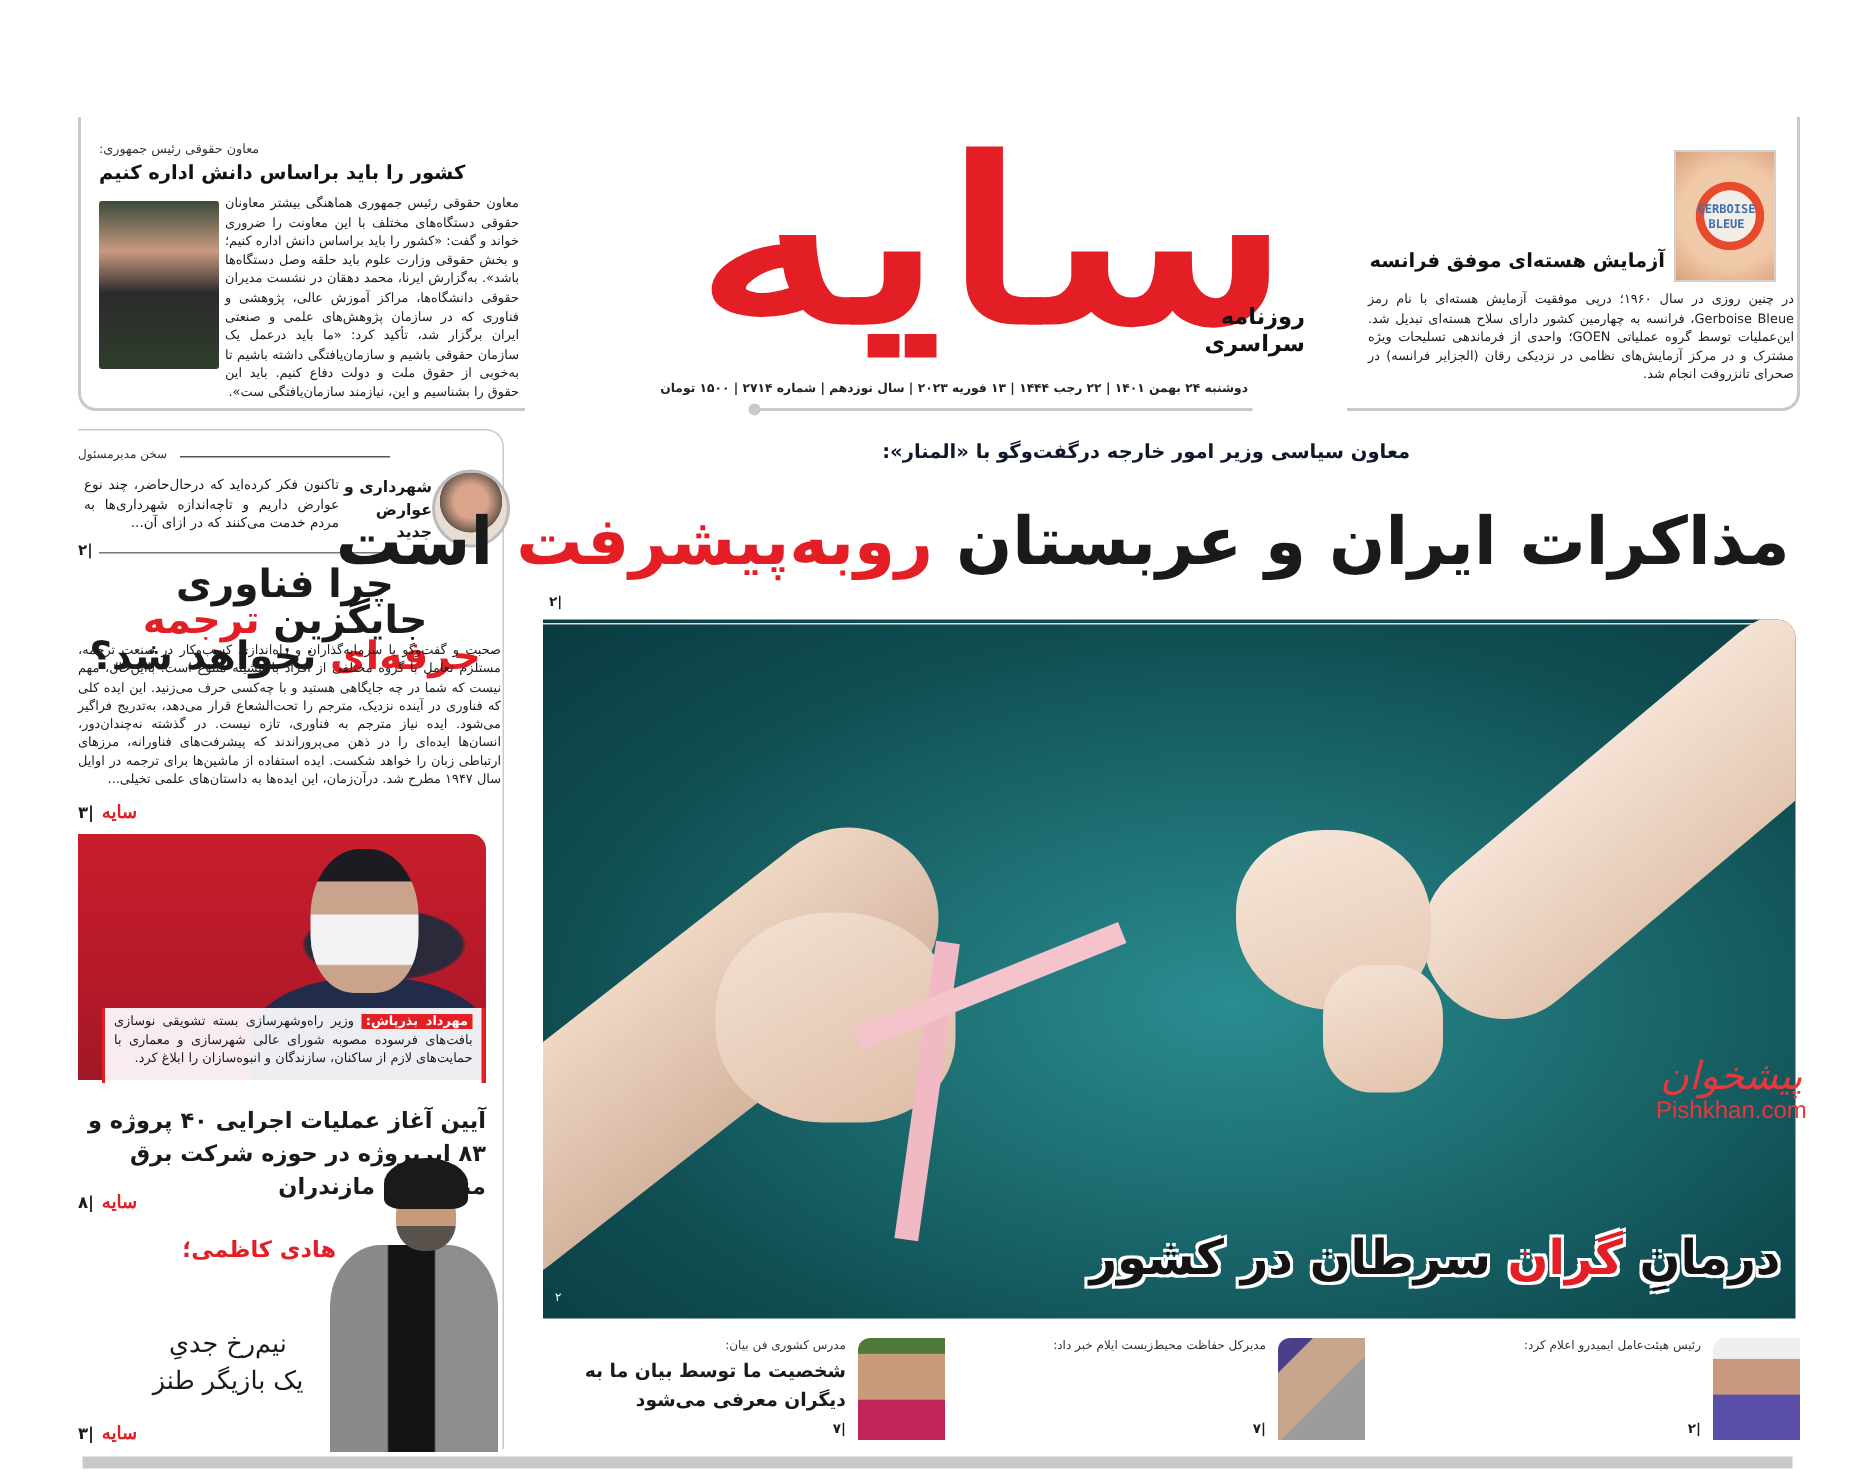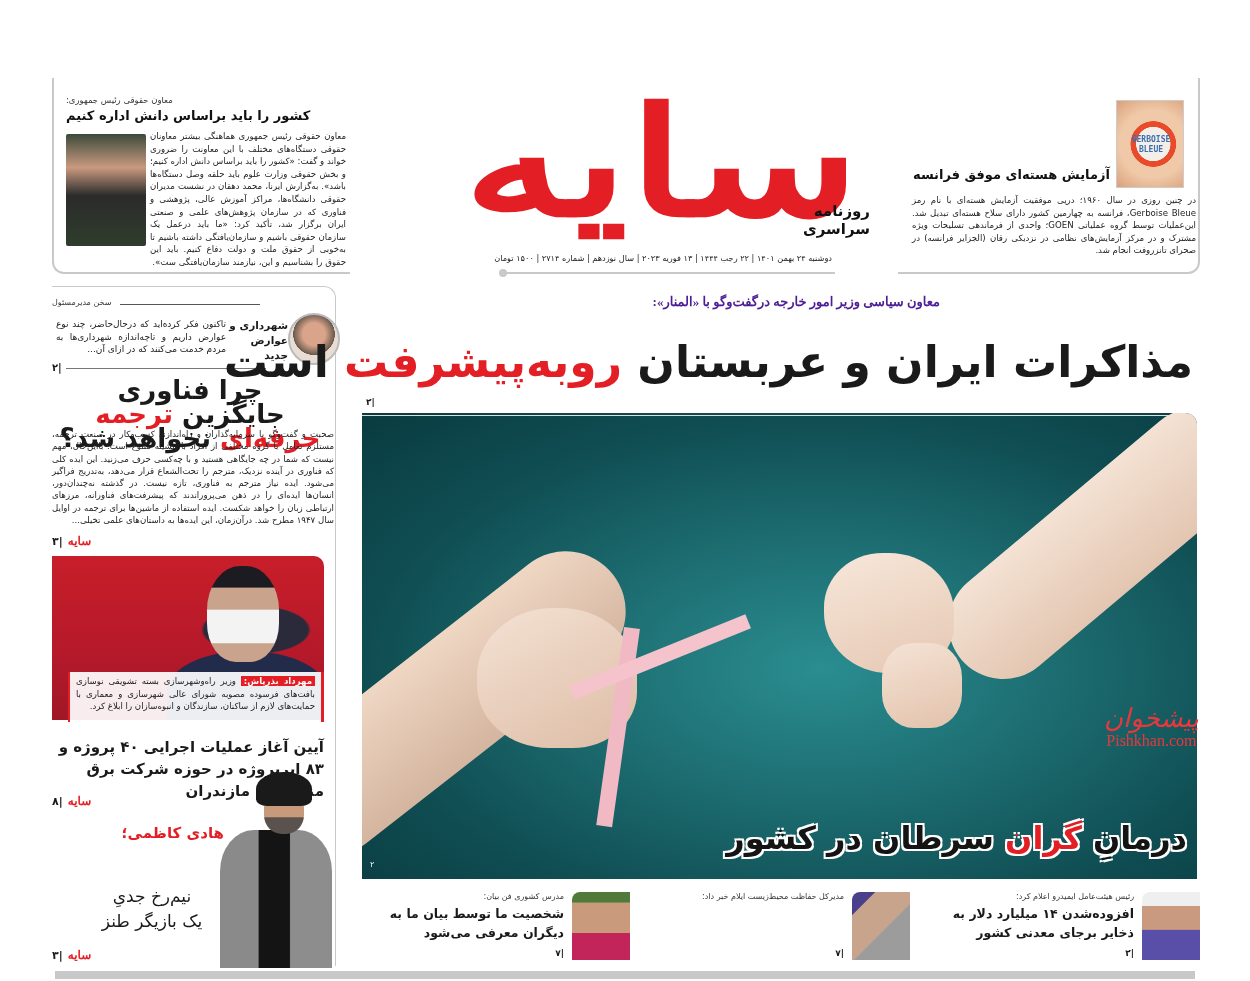--- a/index.html
+++ b/index.html
@@ -16,21 +16,21 @@
   .top-right-box { left: 898px; top: 78px; width: 302px; height: 196px; border-right: 2px solid #c9c9c9; border-bottom: 2px solid #c9c9c9; border-radius: 0 0 12px 0; border-left: none; }
 
   .kicker { font-size: 8.5px; color: #333; }
   .sub-headline { font-weight: bold; font-size: 13px; color: #111; }
   .body-text { font-size: 8.6px; line-height: 12.6px; color: #222; text-align: justify; }
 
   .logo-wrap { position: absolute; left: 410px; top: 62px; width: 460px; height: 200px; }
   .logo-word { position: absolute; right: 10px; top: 0; font-family: "DejaVu Serif", serif; font-weight: bold; font-size: 150px; color: #e31e24; line-height: 200px; letter-spacing: -6px; transform: scaleX(1.35); transform-origin: right center; }
   .logo-tagline { position: absolute; left: 340px; top: 140px; font-weight: bold; font-size: 15px; color: #111; }
 
-  .issue-line { position: absolute; left: 512px; top: 253px; width: 320px; font-size: 8.2px; color: #222; font-weight: normal; white-space: nowrap; }
+  .issue-line { position: absolute; left: 512px; top: 253px; width: 320px; font-size: 8.2px; color: #222; font-weight: bold; white-space: nowrap; }
   .issue-rule { position: absolute; left: 505px; top: 272px; width: 330px; height: 2px; background: #c9c9c9; }
   .issue-rule::before { content: ""; position: absolute; left: -6px; top: -3px; width: 8px; height: 8px; border-radius: 50%; background: #c9c9c9; }
 
   
   .left-col { position: absolute; left: 52px; top: 286px; width: 284px; height: 680px; border-right: 1.5px solid #c9c9c9; border-top: 1.5px solid #c9c9c9; border-radius: 0 12px 0 0; }
 
   .editorial-label { position: absolute; left: 52px; top: 298px; font-size: 8px; color: #333; }
   .editorial-rule { position: absolute; left: 120px; top: 304px; width: 140px; height: 1px; background: #555; }
   .editorial-avatar { position: absolute; left: 288px; top: 313px; width: 52px; height: 52px; border-radius: 50%; background: radial-gradient(circle at 50% 40%, #d9a48a 0 30%, #6b5a4e 55%, #e8ddd2 56%); border: 2px solid #bbb; }
   .editorial-title { position: absolute; left: 228px; top: 318px; width: 60px; font-weight: bold; font-size: 10.5px; line-height: 15px; text-align: right; }
@@ -56,41 +56,41 @@
   .actor-photo { position: absolute; left: 220px; top: 770px; width: 112px; height: 198px; }
   .actor-hat { position: absolute; left: 36px; top: 2px; width: 56px; height: 34px; border-radius: 50% 50% 20% 20%; background: #1a1a1a; }
   .actor-face { position: absolute; left: 44px; top: 22px; width: 40px; height: 42px; border-radius: 40% 40% 45% 45%; background: linear-gradient(180deg, #c79a7c 0 60%, #5a524c 61%); }
   .actor-body { position: absolute; left: 0; top: 60px; width: 112px; height: 138px; background: linear-gradient(90deg, #8a8a8a 0 34%, #141414 35% 62%, #8d8d8d 63%); border-radius: 30% 30% 0 0; }
 
   .actor-kicker { position: absolute; left: 100px; top: 824px; width: 124px; font-weight: bold; font-size: 15px; color: #e31e24; text-align: right; }
   .actor-headline { position: absolute; left: 80px; top: 884px; width: 144px; font-weight: normal; font-size: 17px; line-height: 25px; text-align: center; }
   .actor-page { position: absolute; left: 52px; top: 944px; }
 
   
-  .main-kicker { position: absolute; left: 560px; top: 294px; width: 380px; font-weight: bold; font-size: 13px; color: #4c1d95; text-align: right; font-family: Liberation Serif, serif; }
+  .main-kicker { position: absolute; left: 560px; top: 294px; width: 380px; font-weight: bold; font-size: 13px; color: #0f172a; text-align: right; }
   .main-headline { position: absolute; left: 355px; top: 330px; width: 838px; font-weight: bold; font-size: 44px; line-height: 64px; text-align: right; white-space: nowrap; letter-spacing: -1px; }
   .main-page { position: absolute; left: 366px; top: 397px; font-size: 9px; font-weight: bold; }
 
   .hero { position: absolute; left: 362px; top: 413px; width: 835px; height: 466px; border-radius: 0 12px 0 0; overflow: hidden; background: radial-gradient(ellipse at 55% 55%, #2a8d90 0%, #1d6e72 35%, #0f4d52 70%, #093b40 100%); }
   .hero::before { content: ""; position: absolute; left: 0; top: 2px; width: 100%; height: 1px; background: #ddd; }
   .arm-right { position: absolute; right: -40px; top: -40px; width: 360px; height: 110px; border-radius: 60px; background: linear-gradient(180deg, #f4e2d4, #e3c6b1); transform: rotate(-40deg); transform-origin: right center; }
   .hand-right { position: absolute; left: 462px; top: 140px; width: 130px; height: 120px; border-radius: 45% 50% 40% 50%; background: linear-gradient(160deg, #f7e7da, #e5c7b2); }
   .fingers-right { position: absolute; left: 520px; top: 230px; width: 80px; height: 85px; border-radius: 40%; background: linear-gradient(160deg, #f5e3d6, #e2c2ab); }
   .arm-left { position: absolute; left: -80px; top: 360px; width: 420px; height: 120px; border-radius: 60px; background: linear-gradient(180deg, #efd7c4, #d4b59f); transform: rotate(-38deg); transform-origin: left center; }
   .hand-left { position: absolute; left: 115px; top: 195px; width: 160px; height: 140px; border-radius: 48% 48% 40% 45%; background: linear-gradient(150deg, #f4e2d4, #ddbca5); }
   .ribbon-a { position: absolute; left: 262px; top: 215px; width: 16px; height: 200px; background: #f1b9c3; transform: rotate(8deg); transform-origin: top center; }
   .ribbon-b { position: absolute; left: 210px; top: 272px; width: 190px; height: 15px; background: #f5c3cc; transform: rotate(-22deg); transform-origin: left center; }
 
   .hero-caption { position: absolute; right: 10px; bottom: 22px; font-weight: bold; font-size: 32px; color: #141414; text-shadow: 2px 2px 0 #fff, -2px -2px 0 #fff, 2px -2px 0 #fff, -2px 2px 0 #fff; white-space: nowrap; }
   .hero-caption .red { text-shadow: 2px 2px 0 #fff, -2px -2px 0 #fff, 2px -2px 0 #fff, -2px 2px 0 #fff; }
   .hero-page { position: absolute; left: 8px; bottom: 10px; font-size: 8px; color: #fff; }
 
   .watermark { position: absolute; left: 1104px; top: 704px; color: #e8383d; text-align: center; direction: ltr; }
   .watermark .wm-fa { font-family: "DejaVu Serif", serif; font-size: 26px; font-style: italic; line-height: 28px; }
-  .watermark .wm-en { font-family: Liberation Serif, serif; font-size: 16px; line-height: 18px; }
+  .watermark .wm-en { font-family: Liberation Sans, sans-serif; font-size: 16px; line-height: 18px; }
 
   
   .teaser { position: absolute; top: 890px; width: 270px; height: 78px; }
   .teaser-photo { position: absolute; right: 0; top: 2px; width: 58px; height: 68px; border-radius: 8px 0 0 0; }
   .teaser-kicker { position: absolute; right: 66px; top: 2px; font-size: 8px; color: #333; white-space: nowrap; }
   .teaser-title { position: absolute; right: 66px; top: 14px; width: 200px; font-weight: bold; font-size: 12.5px; line-height: 19px; text-align: right; }
   .teaser-page { position: absolute; right: 66px; top: 58px; font-size: 9px; font-weight: bold; }
 
   .footer-bar { position: absolute; left: 55px; top: 971px; width: 1140px; height: 8px; background: #c8c8c8; }
 </style>
@@ -198,21 +198,20 @@
 </div>
 
 <div class="watermark">
   <div class="wm-fa">پیشخوان</div>
   <div class="wm-en">Pishkhan.com</div>
 </div>
 
 <div class="teaser" style="left:930px;">
   <div class="teaser-photo" style="background:linear-gradient(180deg,#efefef 0 20%,#c99a80 21% 55%,#5a4fa8 56%);"></div>
   <div class="teaser-kicker">رئیس هیئت‌عامل ایمیدرو اعلام کرد:</div>
-  <div class="teaser-title">افزوده‌شدن ۱۴ میلیارد دلار به ذخایر برجای معدنی کشور</div>
   <div class="teaser-page">|<span>۲</span></div>
 </div>
 
 <div class="teaser" style="left:640px;">
   <div class="teaser-photo" style="background:linear-gradient(135deg,#4a3f8a 0 18%,#c9a48c 19% 55%,#9c9c9c 56%);"></div>
   <div class="teaser-kicker">مدیرکل حفاظت محیط‌زیست ایلام خبر داد:</div>
   <div class="teaser-page">|<span>۷</span></div>
 </div>
 
 <div class="teaser" style="left:360px;">

